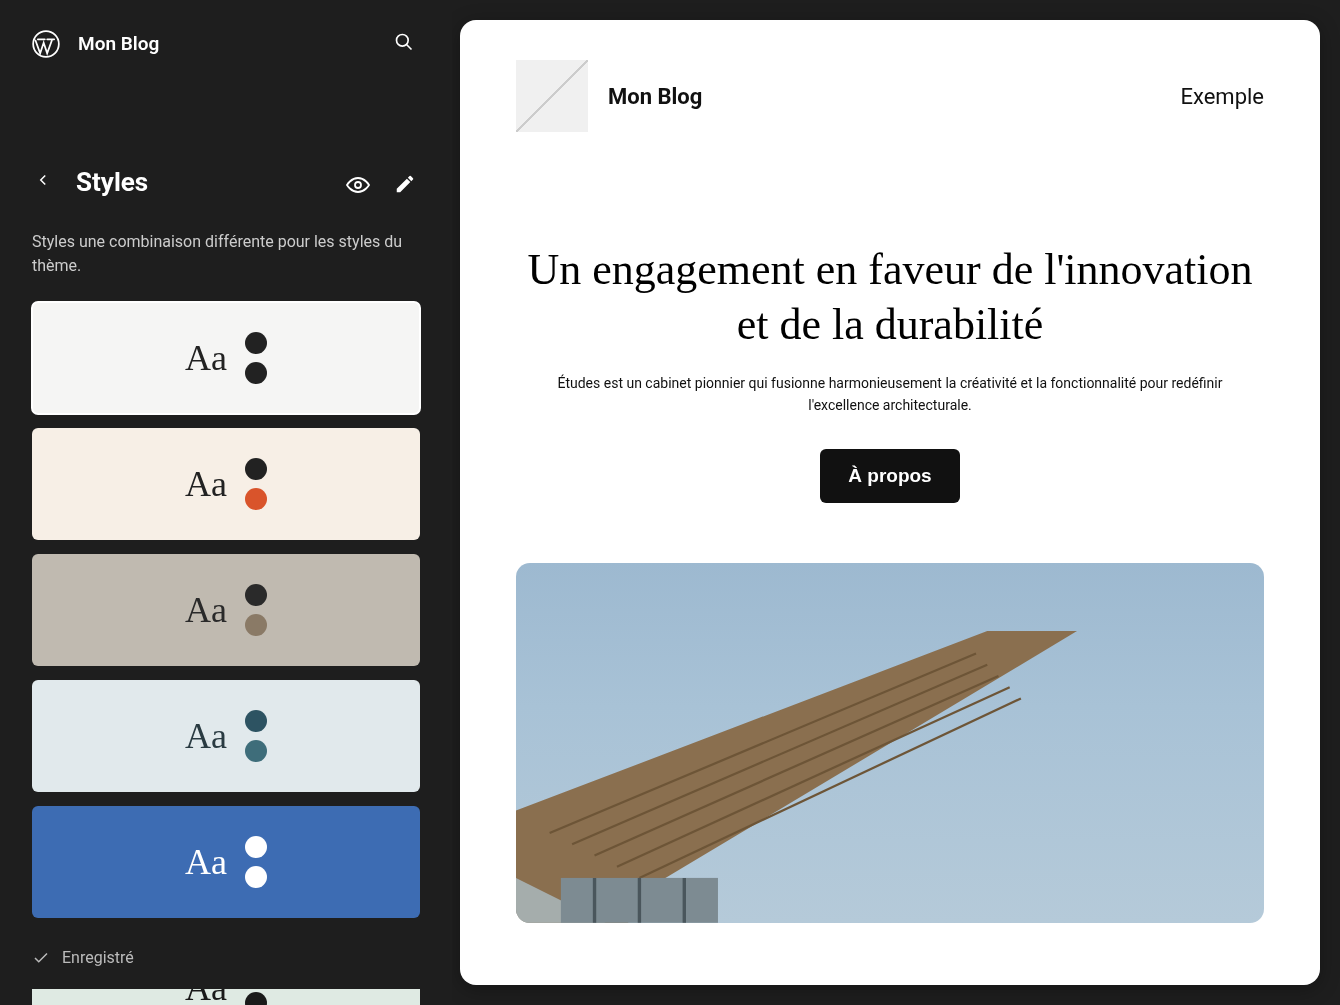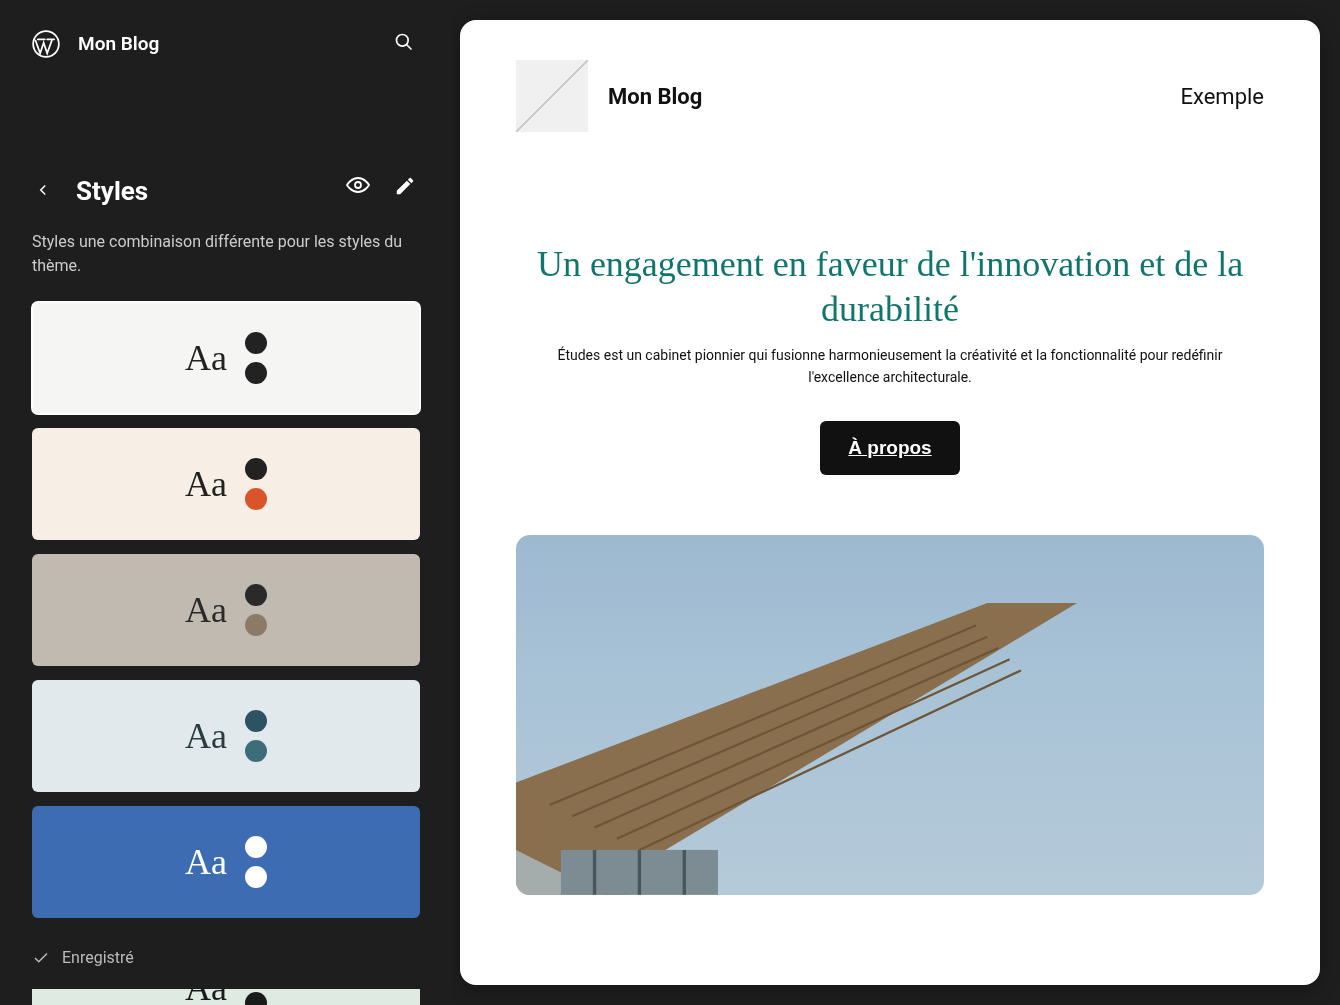--- a/index.html
+++ b/index.html
@@ -40,21 +40,21 @@
 }
 .search-btn {
   background: none;
   border: none;
   color: #fff;
   cursor: pointer;
   padding: 8px;
 }
 .panel-header {
   display: flex;
-  align-items: flex-end;
+  align-items: flex-start;
   padding: 80px 30px 16px 30px;
   gap: 12px;
 }
 .back-btn {
   background: none;
   border: none;
   color: #fff;
   cursor: pointer;
   padding: 4px;
 }
@@ -185,44 +185,43 @@
 .preview-nav {
   font-size: 22px;
   color: #111;
 }
 .preview-hero {
   padding: 70px 56px 0 56px;
   text-align: center;
 }
 .preview-heading {
   font-family: Georgia, "Times New Roman", serif;
-  font-size: 36px;
+  font-size: 44px;
   line-height: 1.25;
-  color: #0f766e;
+  color: #000000;
   font-weight: 400;
-  margin-bottom: 12px;
+  margin-bottom: 20px;
 }
 .preview-sub {
   font-size: 14px;
   color: #111;
   line-height: 1.6;
   max-width: 700px;
   margin: 0 auto 32px auto;
 }
 .preview-cta {
   display: inline-block;
   background: #111;
   color: #fff;
   border: none;
   padding: 16px 28px;
   font-size: 19px;
   font-weight: 600;
   border-radius: 6px;
   cursor: pointer;
-  text-decoration: underline;
 }
 .preview-image {
   margin: 60px 56px 0 56px;
   height: 360px;
   border-radius: 14px;
   background: linear-gradient(180deg, #9db9d0 0%, #a8c2d6 40%, #b5cad9 100%);
   position: relative;
   overflow: hidden;
 }
 .building {

